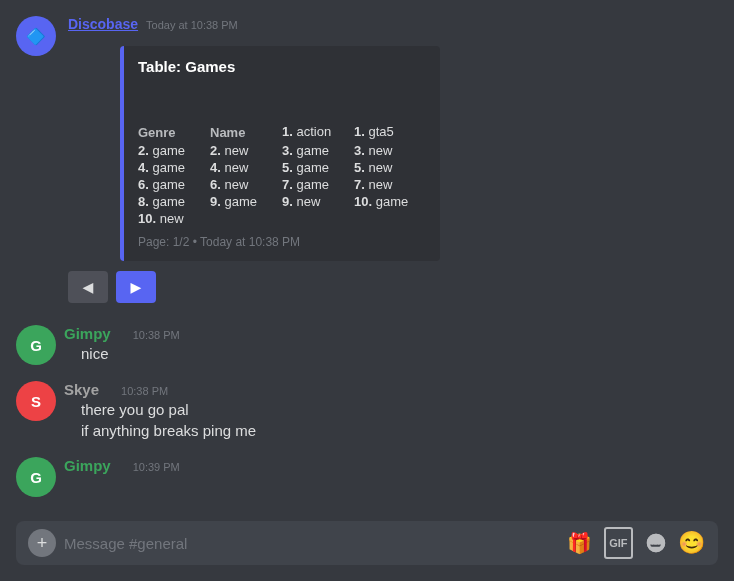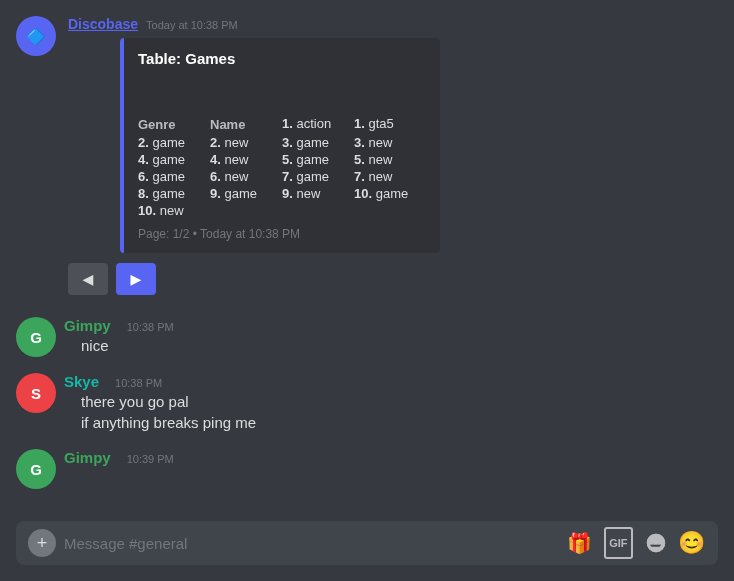--- a/index.html
+++ b/index.html
@@ -131,21 +131,21 @@
       margin-top: 8px;
     }
 
     .message-content {
       flex: 1;
     }
 
     .message-meta {
       display: flex;
       align-items: baseline;
-      gap: 16px;
+      gap: 22px;
       margin-bottom: 2px;
     }
 
     .username {
       font-weight: 600;
       font-size: 15px;
       cursor: pointer;
     }
 
     .timestamp {
@@ -231,21 +231,21 @@
     }
   </style>
 </head>
 <body>
 
 <div class="chat-area">
 
   <div style="display:flex; align-items:flex-start; gap:12px; margin-bottom:4px;">
     <div style="width:40px; height:40px; border-radius:50%; background:#5865f2; display:flex; align-items:center; justify-content:center; color:white; font-weight:700; font-size:16px; flex-shrink:0;">🔷</div>
     <div style="flex:1;">
-      <div style="display:flex; align-items:baseline; gap:8px; margin-bottom:6px;">
+      <div style="display:flex; align-items:baseline; gap:8px; margin-bottom:14px;">
         <span class="bot-name">Discobase</span>
         <span class="timestamp">Today at 10:38 PM</span>
       </div>
       <div class="bot-message-card">
         <div class="table-title">Table: Games</div>
         <div class="data-table">
           <div class="table-header">Genre</div>
           <div class="table-header">Name</div>
 
         <div class="table-row-item"><span class="num">1.</span> action</div>
@@ -289,21 +289,21 @@
           <div class="msg-text">nice</div>
 
         </div>
       </div>
     </div>
       <div class="message-group">
       <div class="message-row with-avatar">
         <div style="width:40px;height:40px;border-radius:50%;background:#ed4245;display:flex;align-items:center;justify-content:center;color:white;font-weight:700;font-size:15px;flex-shrink:0;">S</div>
         <div class="message-content">
           <div class="message-meta">
-            <span class="username" style="color:#14b8a6;">Skye</span>
+            <span class="username" style="color:#a3a3a3;">Skye</span>
             <span class="timestamp">10:38 PM</span>
           </div>
           <div class="msg-text">there you go pal</div>
           <div class="msg-text">if anything breaks ping me</div>
         </div>
       </div>
     </div>
       <div class="message-group">
       <div class="message-row with-avatar">
         <div style="width:40px;height:40px;border-radius:50%;background:#3ba55c;display:flex;align-items:center;justify-content:center;color:white;font-weight:700;font-size:15px;flex-shrink:0;">G</div>

